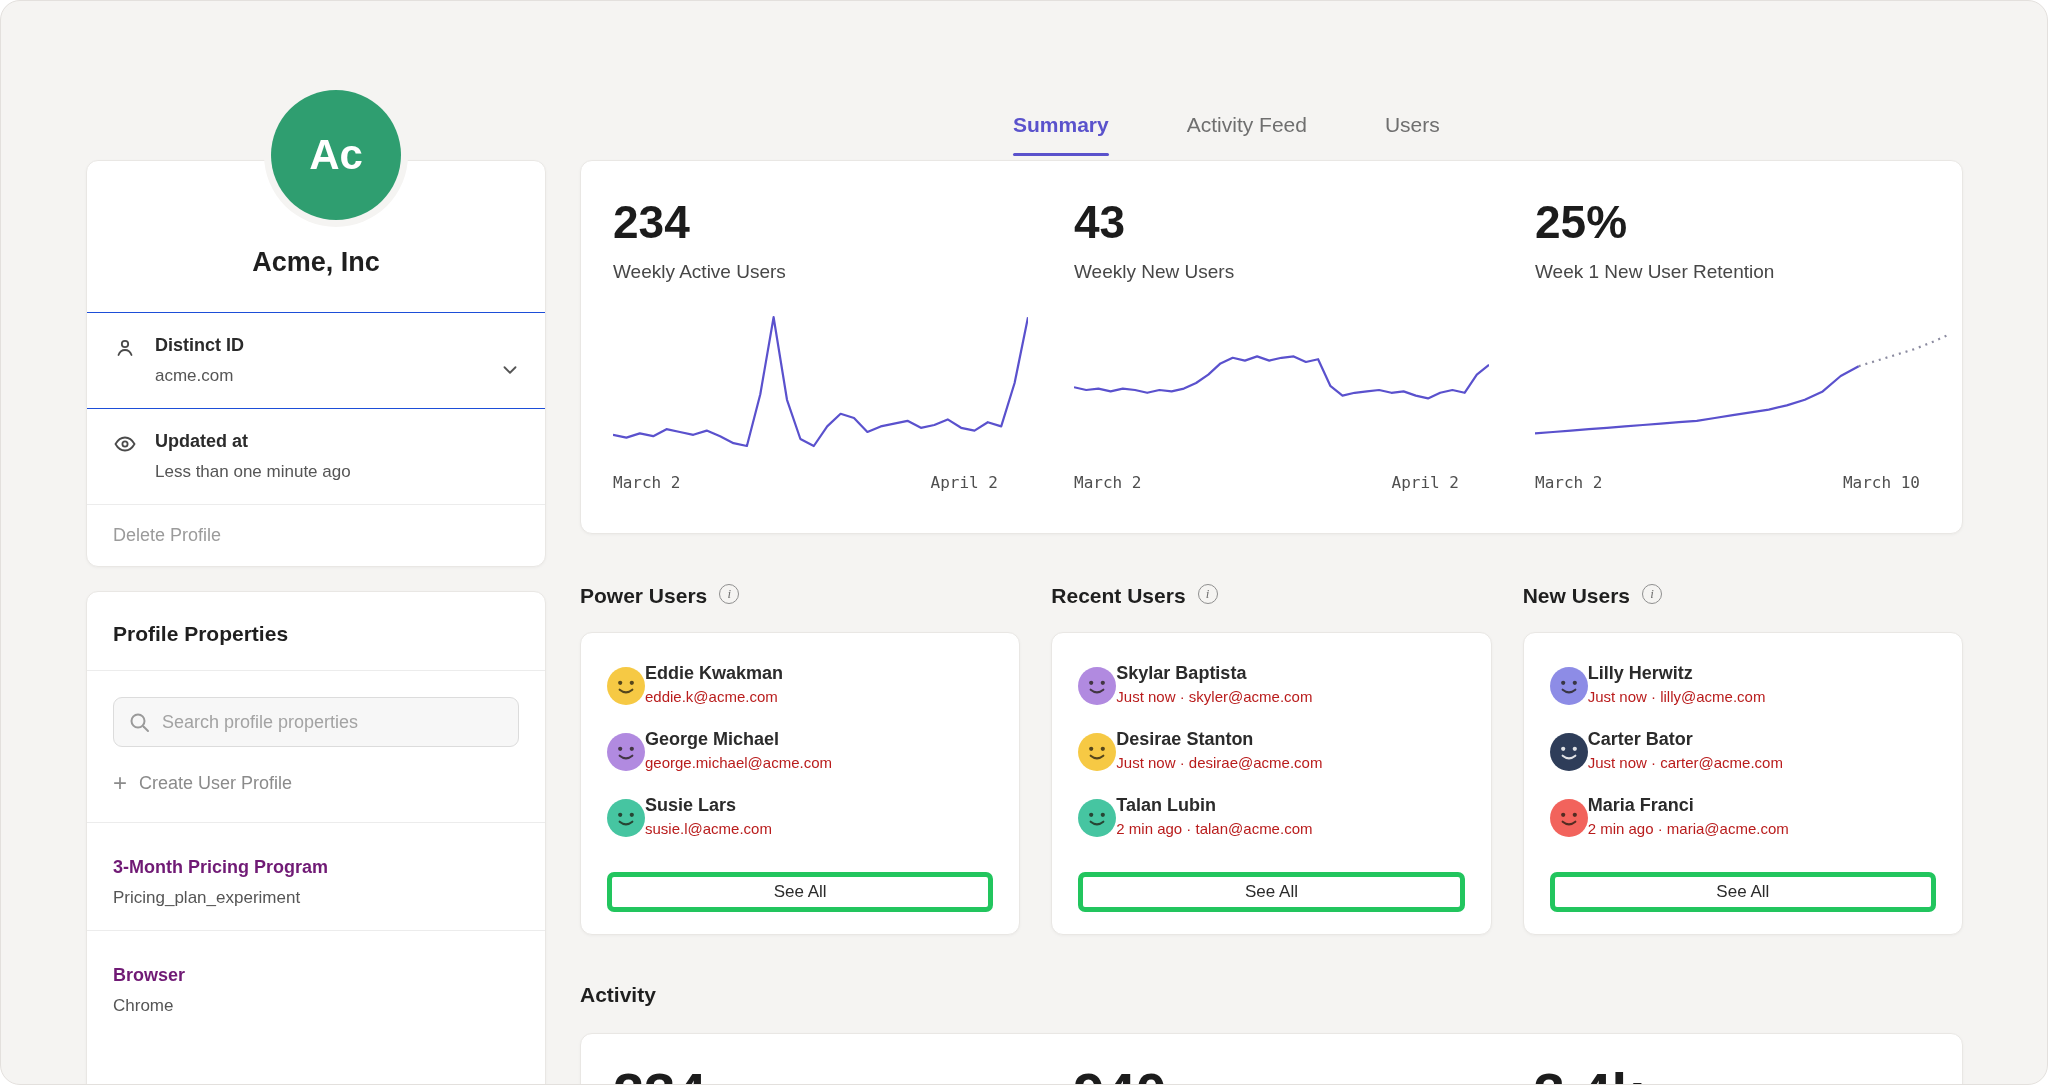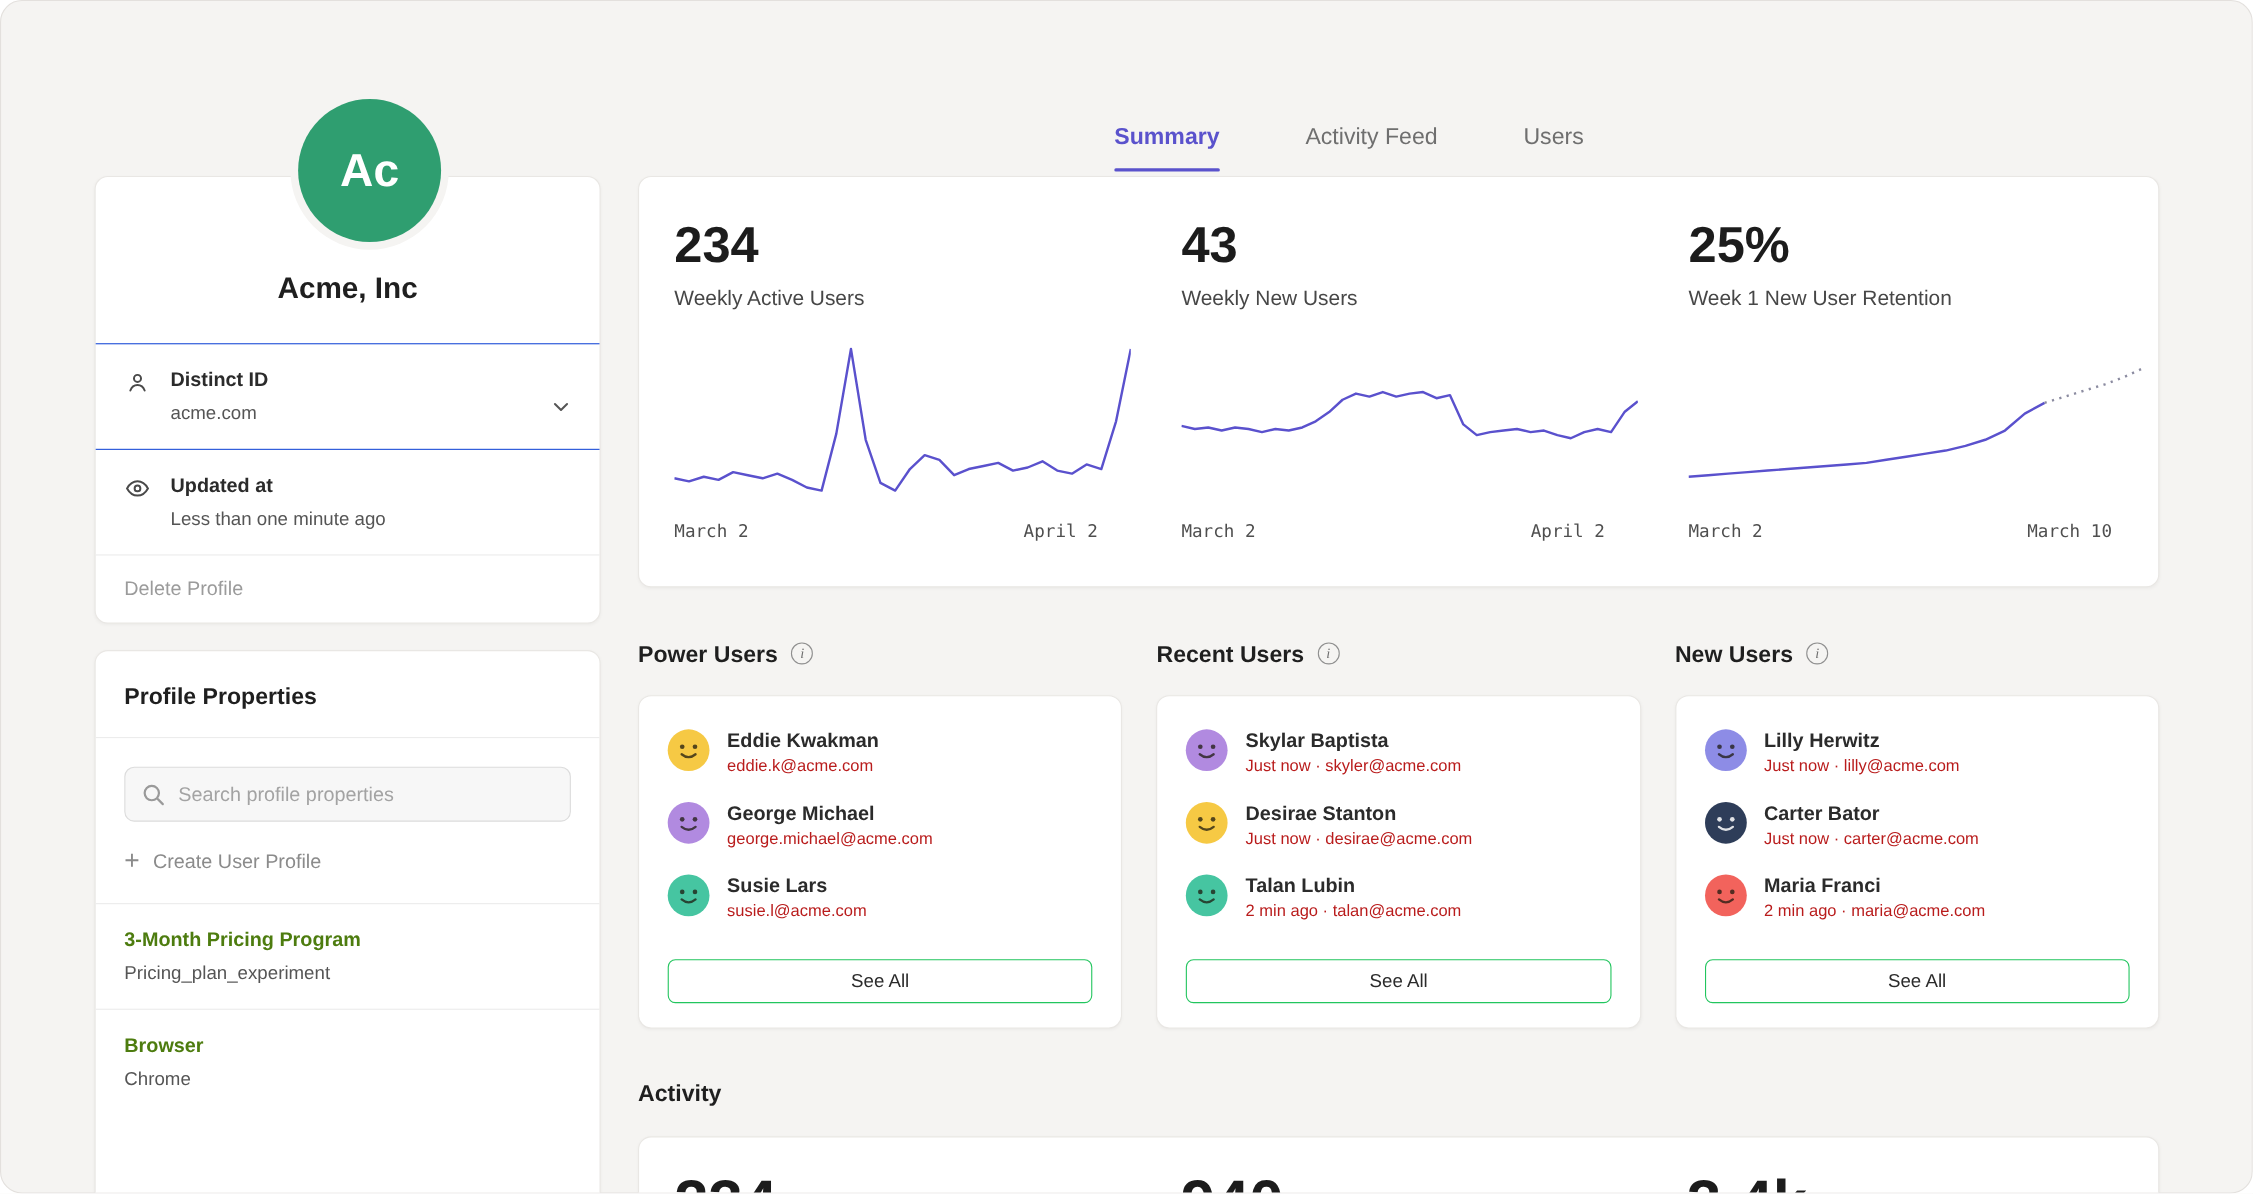--- a/index.html
+++ b/index.html
@@ -64,21 +64,21 @@
   }
   .search-input::placeholder { color:#a3a3a3; }
   .search-icon { position:absolute; left:14px; top:13px; width:24px; height:24px; }
   .search-icon svg { width:24px; height:24px; }
   .create-link {
     margin:24px 26px 26px; display:flex; align-items:center; gap:12px;
     color:#8b8b8b; font-size:18px; cursor:pointer;
   }
   .plus-glyph::before { content:"+"; font-size:24px; color:#8b8b8b; line-height:1; }
   .prop-row { padding:22px 26px; border-top:1px solid #ececec; }
-  .prop-name { font-size:18px; font-weight:700; color:#4d7c0f; }
+  .prop-name { font-size:18px; font-weight:700; color:#701a75;margin-top:12px; }
   .prop-value { font-size:17px; color:#555; margin-top:10px; }
 
   
   .main { position:absolute; left:579px; top:0; width:1383px; }
   .tabs { display:flex; gap:78px; margin:112px 0 0 433px; height:47px; }
   .tab { font-size:21px; color:#6f6f6f; cursor:pointer; position:relative; padding-bottom:14px; }
   .tab.active { color:#5a52cc; font-weight:700; }
   .tab.active::after {
     content:""; position:absolute; left:0; right:0; bottom:4px; height:3px;
     border-radius:2px; background:#5a52cc;
@@ -105,31 +105,31 @@
   }
   .list-header { display:flex; align-items:flex-start; gap:12px; height:28px; margin-bottom:20px; }
   .list-title { font-size:21px; font-weight:700; color:#1f1f1f; }
   .info-icon {
     width:20px; height:20px; border:1.6px solid #8f8f8f; border-radius:50%;
     display:inline-flex; align-items:center; justify-content:center;
     color:#6f6f6f; cursor:pointer;
   }
   .info-icon::before { content:"i"; font-family:"Liberation Serif",serif; font-style:italic; font-size:13px; }
   .user-card { height:303px; padding:30px 26px; position:relative; }
-  .user-row { display:flex; align-items:flex-start; gap:16px; margin-bottom:24px; }
+  .user-row { display:flex; align-items:flex-end; gap:0; margin-bottom:24px; }
   .avatar {
     width:38px; height:38px; border-radius:50%; flex:0 0 38px;
     display:flex; align-items:center; justify-content:center;
   }
   .avatar svg { width:38px; height:38px; }
   .user-name { font-size:18px; font-weight:700; color:#2b2b2b; }
   .user-meta { font-size:15px; color:#b91c1c; margin-top:4px; }
   .see-all {
     position:absolute; left:26px; right:26px; bottom:22px; height:40px;
-    background:#fff; border:1px solid #22c55e; border-radius:7px;
+    background:#fff; border:5px solid #22c55e; border-radius:7px;
     font-size:17px; color:#2b2b2b; cursor:pointer;
     font-family:"Liberation Sans","DejaVu Sans",sans-serif;
   }
 
   .activity-header { margin-top:48px; height:28px; font-size:21px; font-weight:700; color:#1f1f1f; }
   .activity-panel {
     margin-top:22px; width:1383px; height:400px;
     display:grid; grid-template-columns:repeat(3,1fr);
   }
   .activity-cell { padding:26px 14px 0 32px; }

